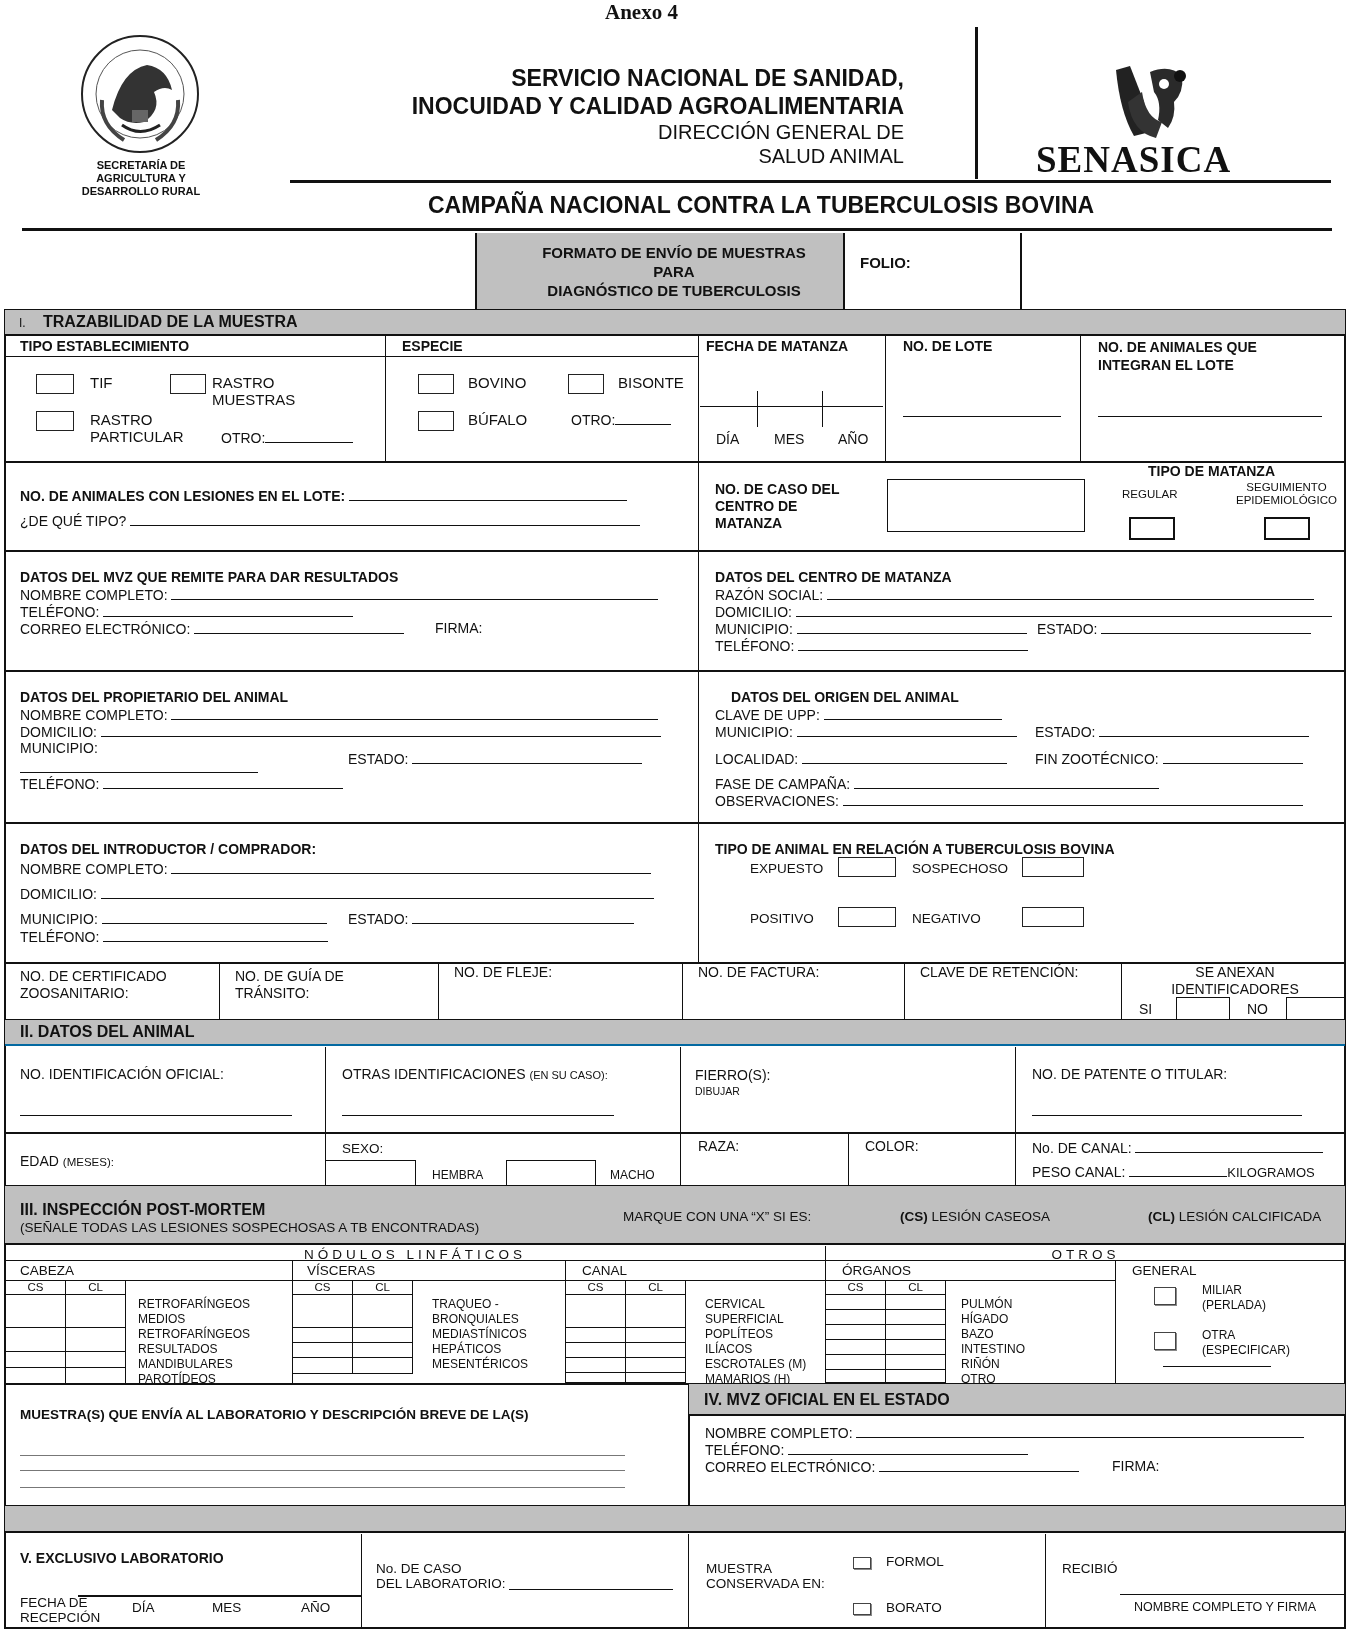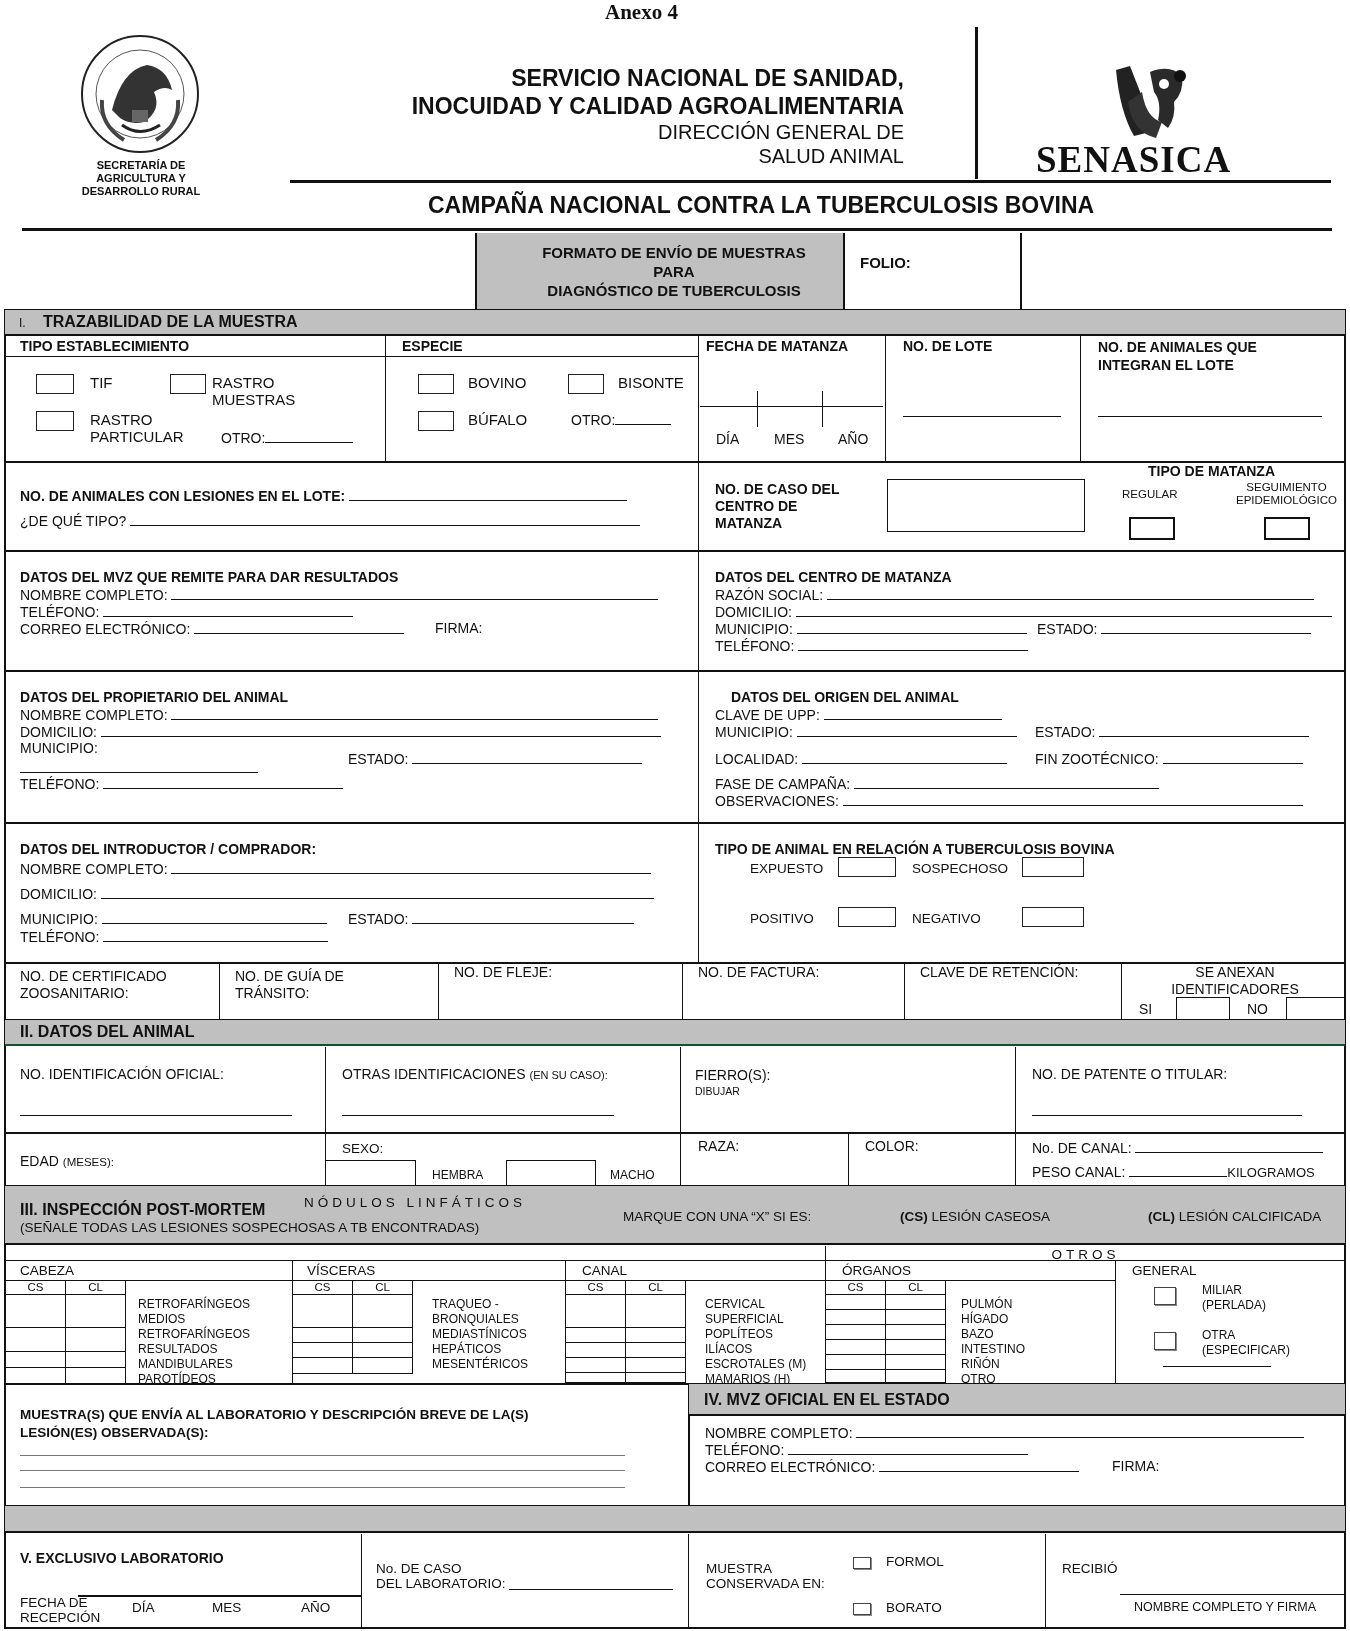--- a/index.html
+++ b/index.html
@@ -248,21 +248,21 @@
   <div>SE ANEXAN</div>
   <div>IDENTIFICADORES</div>
 </div>
 <div class="abs t14" style="left:1139px; top:1001px;">SI</div>
 <div class="abs" style="left:1176px; top:997px; width:54px; height:23px; border:1.5px solid #111; border-bottom:none;"></div>
 <div class="abs t14" style="left:1247px; top:1001px;">NO</div>
 <div class="abs" style="left:1286px; top:997px; width:60px; height:23px; border:1.5px solid #111; border-bottom:none; border-right:none;"></div>
 
 <div class="hl" style="left:5px; top:1019px; width:1340px;"></div>
 
-<div class="abs grey" style="left:5px; top:1020px; width:1340px; height:26px; border-bottom:2px solid #14532d;">
+<div class="abs grey" style="left:5px; top:1020px; width:1340px; height:26px; border-bottom:2px solid #0369a1;">
   <span class="abs bold" style="left:15px; top:3px; font-size:16px;">II. DATOS DEL ANIMAL</span>
 </div>
 <div class="vlt" style="left:325px; top:1047px; height:139px;"></div>
 <div class="vlt" style="left:680px; top:1047px; height:139px;"></div>
 <div class="vlt" style="left:1015px; top:1047px; height:139px;"></div>
 <div class="vlt" style="left:848px; top:1133px; height:53px;"></div>
 
 <div class="abs t14" style="left:20px; top:1066px;">NO. IDENTIFICACIÓN OFICIAL:</div>
 <div class="hlt" style="left:20px; top:1115px; width:272px;"></div>
 <div class="abs t14" style="left:342px; top:1066px; white-space:nowrap;">
@@ -297,21 +297,21 @@
 <div class="hl" style="left:5px; top:1185px; width:1340px;"></div>
 
 <div class="abs grey" style="left:5px; top:1186px; width:1340px; height:59px; border-bottom:2px solid #111;">
   <span class="abs bold" style="left:15px; top:15px; font-size:16px;">III. INSPECCIÓN POST-MORTEM</span>
   <span class="abs" style="left:15px; top:34px; font-size:13.5px;">(SEÑALE TODAS LAS LESIONES SOSPECHOSAS A TB ENCONTRADAS)</span>
   <span class="abs" style="left:618px; top:23px; font-size:13.5px;">MARQUE CON UNA “X” SI ES:</span>
   <span class="abs" style="left:895px; top:23px; font-size:13.5px; white-space:nowrap;"><b>(CS)</b> <span>LESIÓN CASEOSA</span></span>
   <span class="abs" style="left:1143px; top:23px; font-size:13.5px; white-space:nowrap;"><b>(CL)</b> <span>LESIÓN CALCIFICADA</span></span>
 </div>
 
-<div class="abs t13 center spaced" style="left:5px; top:1195px; width:820px;">NÓDULOS LINFÁTICOS</div>
+<div class="abs t13 center spaced" style="left:5px; top:1247px; width:820px;text-decoration:underline;">NÓDULOS LINFÁTICOS</div>
 <div class="vlt" style="left:825px; top:1246px; height:14px;"></div>
 <div class="abs t13 center spaced" style="left:826px; top:1247px; width:519px;">OTROS</div>
 <div class="hlt" style="left:5px; top:1260px; width:1340px;"></div>
 
 <div class="abs t13" style="left:20px; top:1263px;">CABEZA</div>
 <div class="vlt" style="left:292px; top:1261px; height:122px;"></div>
 <div class="abs t13" style="left:307px; top:1263px;">VÍSCERAS</div>
 <div class="vlt" style="left:565px; top:1261px; height:122px;"></div>
 <div class="abs t13" style="left:582px; top:1263px;">CANAL</div>
 <div class="vlt" style="left:825px; top:1261px; height:122px;"></div>
@@ -411,21 +411,20 @@
   <div>OTRA</div>
   <div>(ESPECIFICAR)</div>
 </div>
 <div class="hlt" style="left:1163px; top:1366px; width:108px;"></div>
 
 <div class="hl" style="left:5px; top:1383px; width:1340px;"></div>
 
 <div class="vl" style="left:688px; top:1384px; height:122px;"></div>
 <div class="abs bold t13" style="left:20px; top:1406px; line-height:18px;">
   <div>MUESTRA(S) QUE ENVÍA AL LABORATORIO Y DESCRIPCIÓN BREVE DE LA(S)</div>
-  <div>LESIÓN(ES) OBSERVADA(S):</div>
 </div>
 <div class="hlt" style="left:20px; top:1455px; width:605px; border-color:#777;"></div>
 <div class="hlt" style="left:20px; top:1470px; width:605px; border-color:#777;"></div>
 <div class="hlt" style="left:20px; top:1487px; width:605px; border-color:#777;"></div>
 
 <div class="abs grey" style="left:689px; top:1384px; width:656px; height:32px; border-bottom:2px solid #111;">
   <span class="abs bold" style="left:15px; top:7px; font-size:16px;">IV. MVZ OFICIAL EN EL ESTADO</span>
 </div>
 <div class="field" style="left:705px; top:1424px;"><span>NOMBRE COMPLETO:</span> <span class="uline" style="width:448px;"></span></div>
 <div class="field" style="left:705px; top:1441px;"><span>TELÉFONO:</span> <span class="uline" style="width:240px;"></span></div>

